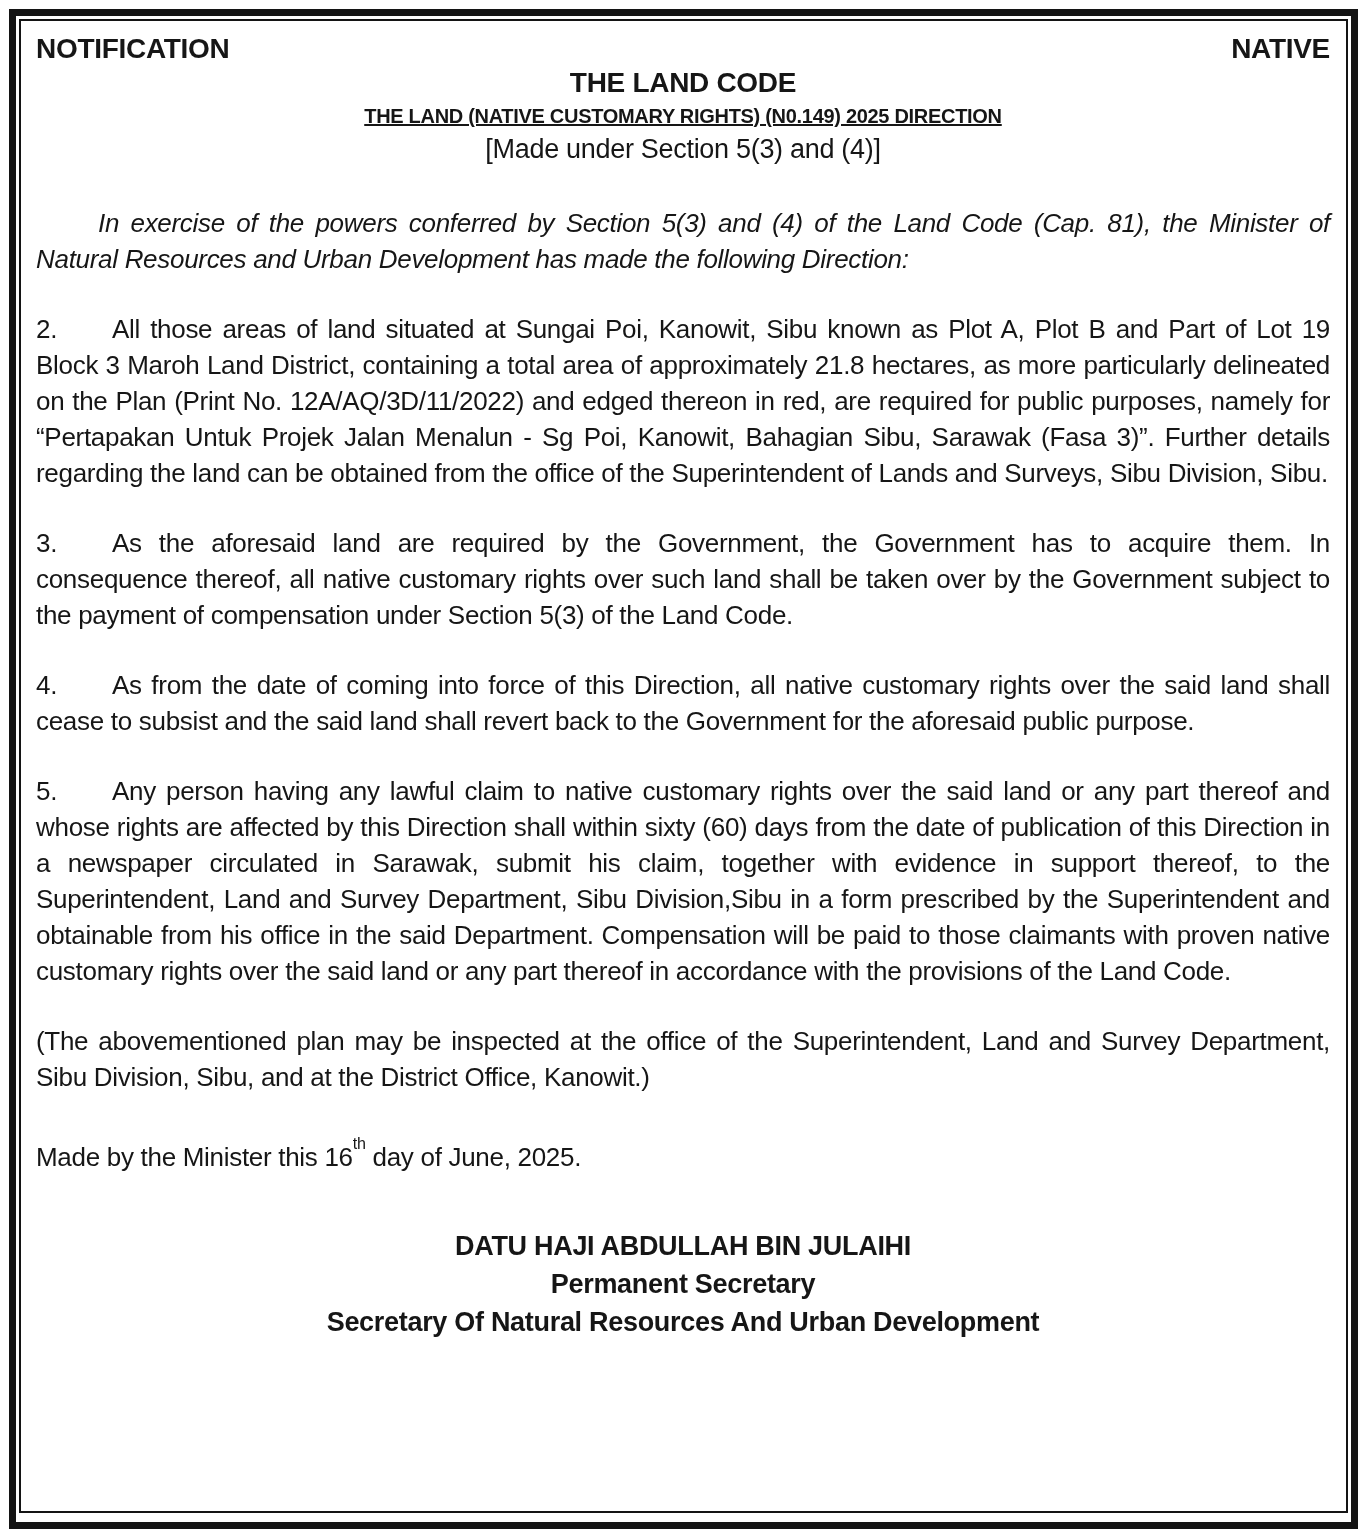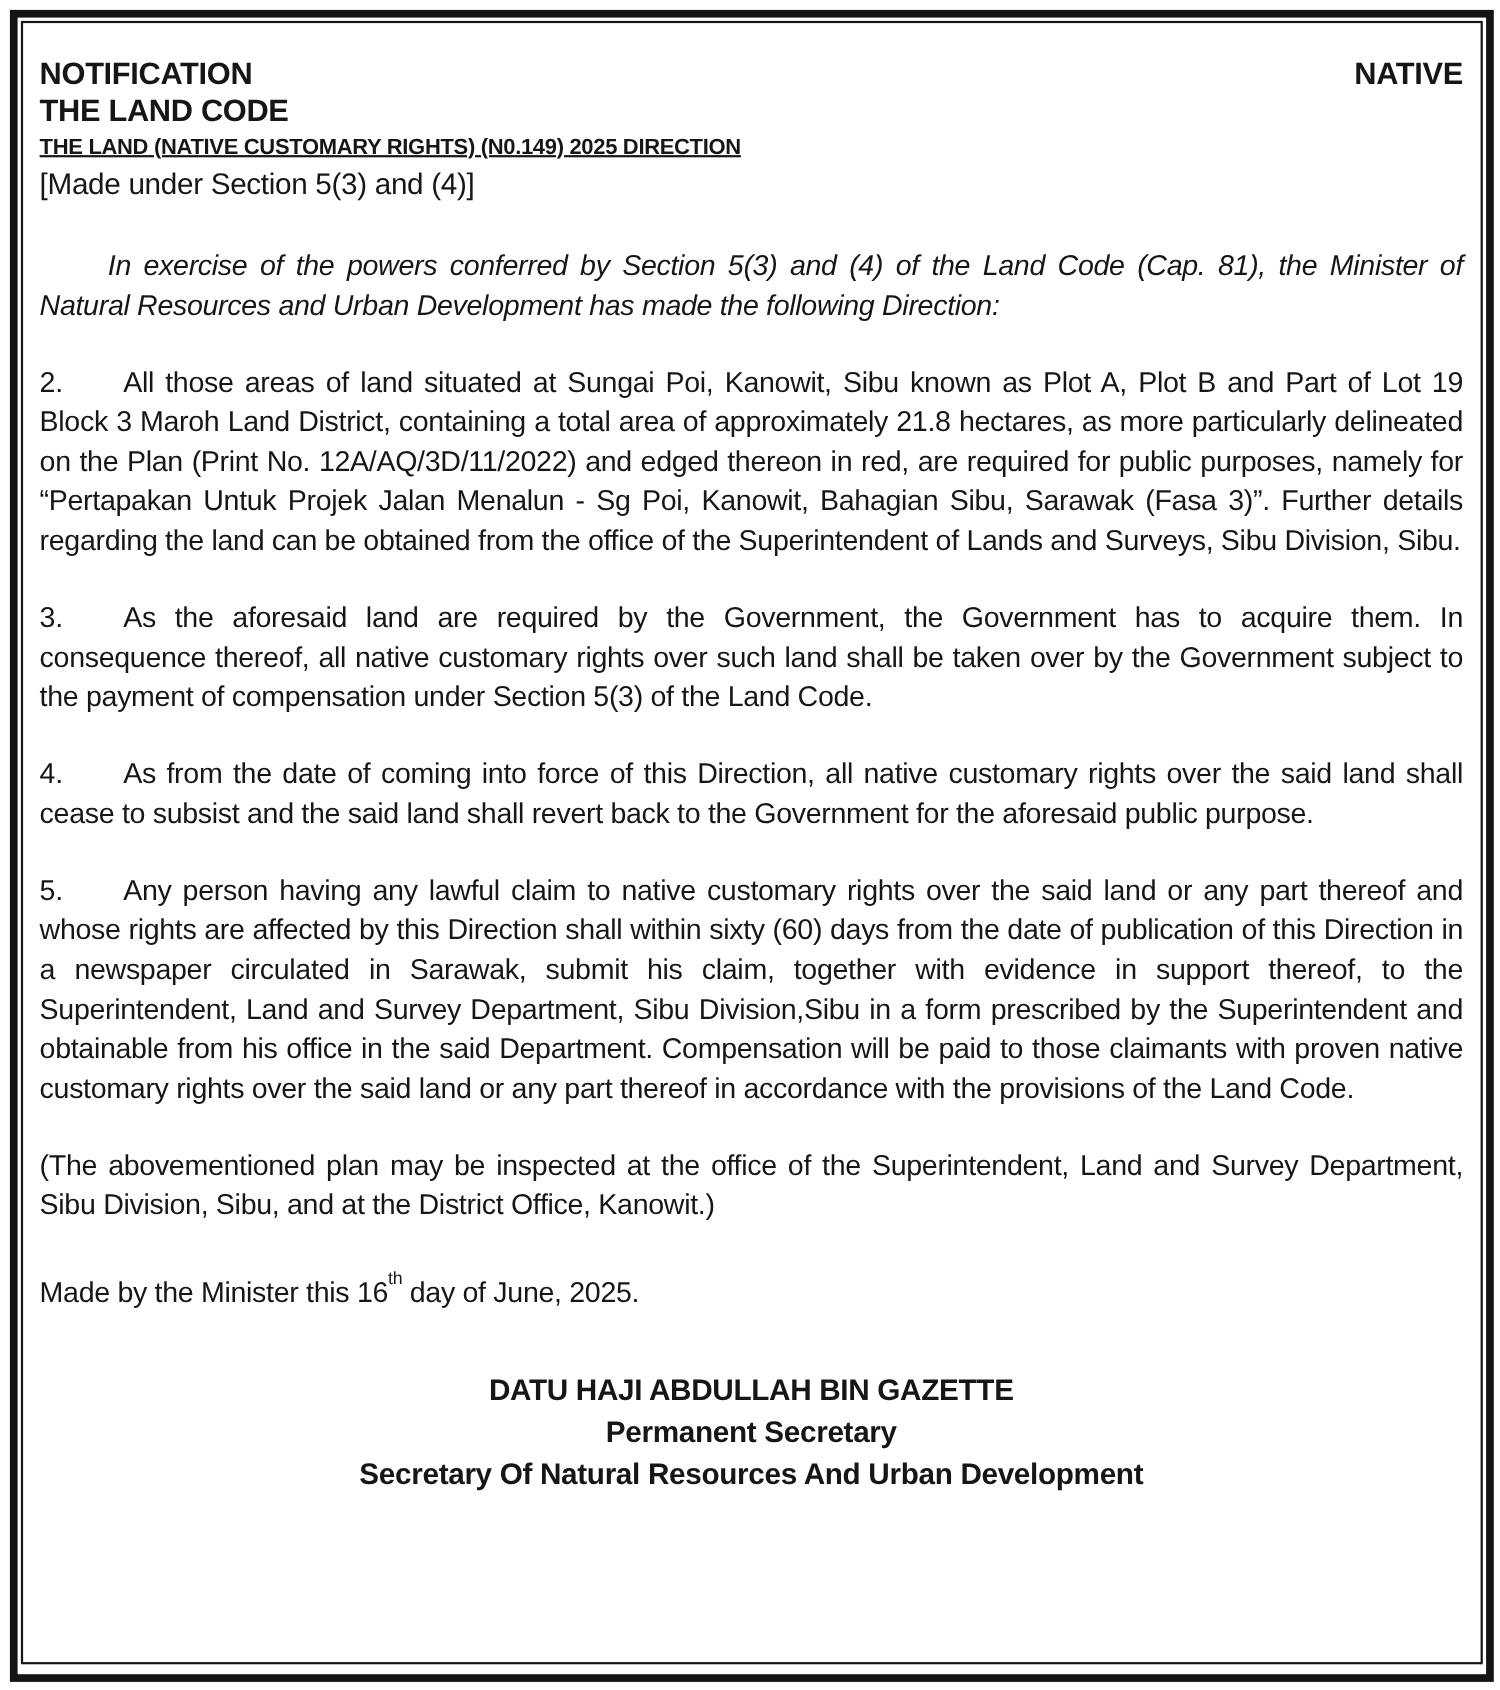--- a/index.html
+++ b/index.html
@@ -28,23 +28,23 @@
     border: 2px solid #141414;
     padding: 10px 16px 24px 15px;
   }
   .masthead {
     display: flex;
     justify-content: space-between;
     align-items: baseline;
     font-weight: bold;
     font-size: 28px;
     letter-spacing: -0.3px;
-    margin-top: 20px;
+    margin-top: 2px;
   }
-  .titles { }
+  .titles { text-align: center; }
   .title-1 {
     font-weight: bold;
     font-size: 28px;
     letter-spacing: -0.3px;
     margin-top: 2px;
   }
   .title-2 {
     font-weight: bold;
     font-size: 20px;
     letter-spacing: -0.3px;
@@ -116,20 +116,20 @@
 
       <p class="body-par"><span class="clause-num">4.</span><span>As from the date of coming into force of this Direction, all native customary rights over the said land shall cease to subsist and the said land shall revert back to the Government for the aforesaid public purpose.</span></p>
 
       <p class="body-par"><span class="clause-num">5.</span><span>Any person having any lawful claim to native customary rights over the said land or any part thereof and whose rights are affected by this Direction shall within sixty (60) days from the date of publication of this Direction in a newspaper circulated in Sarawak, submit his claim, together with evidence in support thereof, to the Superintendent, Land and Survey Department, Sibu Division,Sibu in a form prescribed  by  the Superintendent and obtainable from his office in the said Department. Compensation will be paid to those claimants with proven native customary rights over the said land or any part thereof in accordance with the provisions of the Land Code.</span></p>
 
       <p class="body-par">(The abovementioned plan may be inspected at  the office of the Superintendent, Land and Survey Department, Sibu Division, Sibu, and at the District Office, Kanowit.)</p>
 
       <p class="made-line"><span>Made by the Minister this 16</span><sup class="ord">th</sup><span> day of June, 2025.</span></p>
 
       <div class="signature">
-        <div>DATU HAJI ABDULLAH BIN GAZETTE</div>
+        <div>DATU HAJI ABDULLAH BIN JULAIHI</div>
         <div>Permanent Secretary</div>
         <div>Secretary Of Natural Resources And Urban Development</div>
       </div>
 
     </div>
   </div>
 </div>
 
 </body></html>

